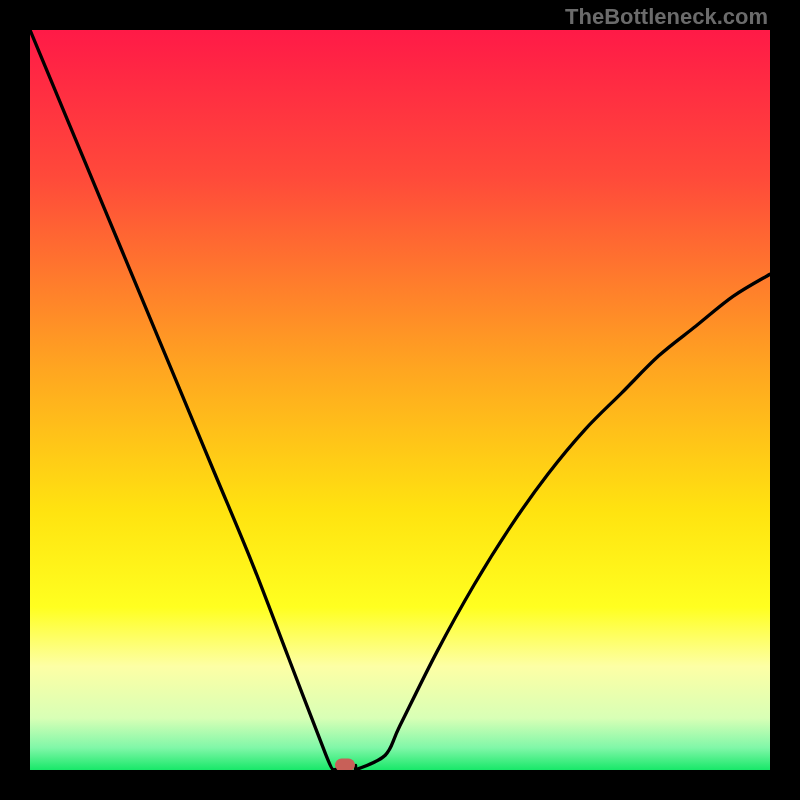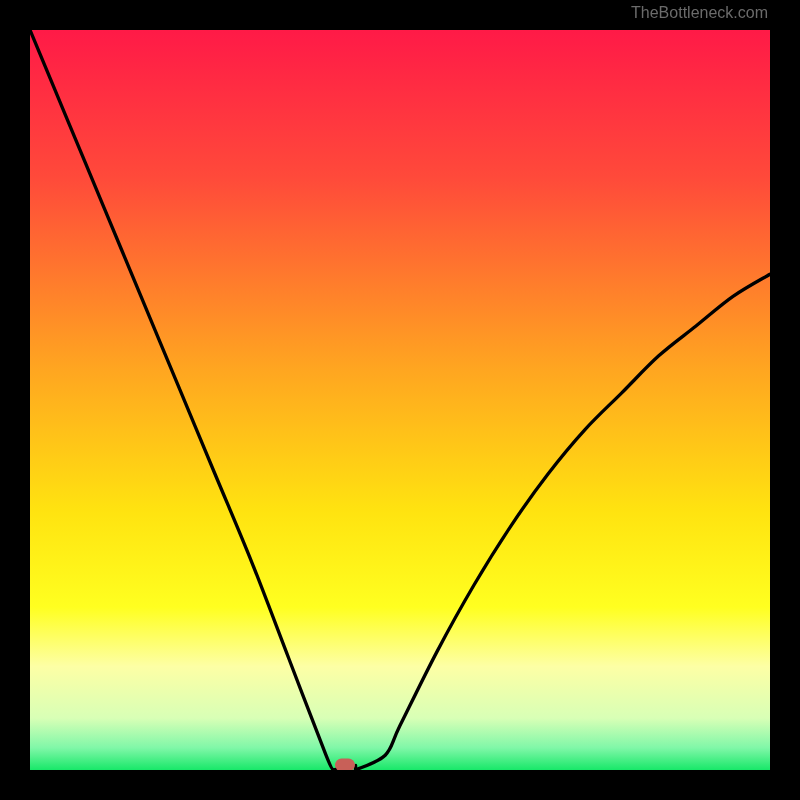--- a/index.html
+++ b/index.html
@@ -32,22 +32,22 @@
     left: 0;
     top: 0;
     width: 100%;
     height: 100%;
   }
   .watermark {
     position: absolute;
     top: 4px;
     right: 32px;
     color: #6b6b6b;
-    font-size: 16px;
-    font-weight: 400;
+    font-size: 22px;
+    font-weight: 700;
     user-select: none;
   }
   .curve-svg {
     position: absolute;
     left: 0;
     top: 0;
     width: 100%;
     height: 100%;
   }
   .marker {

